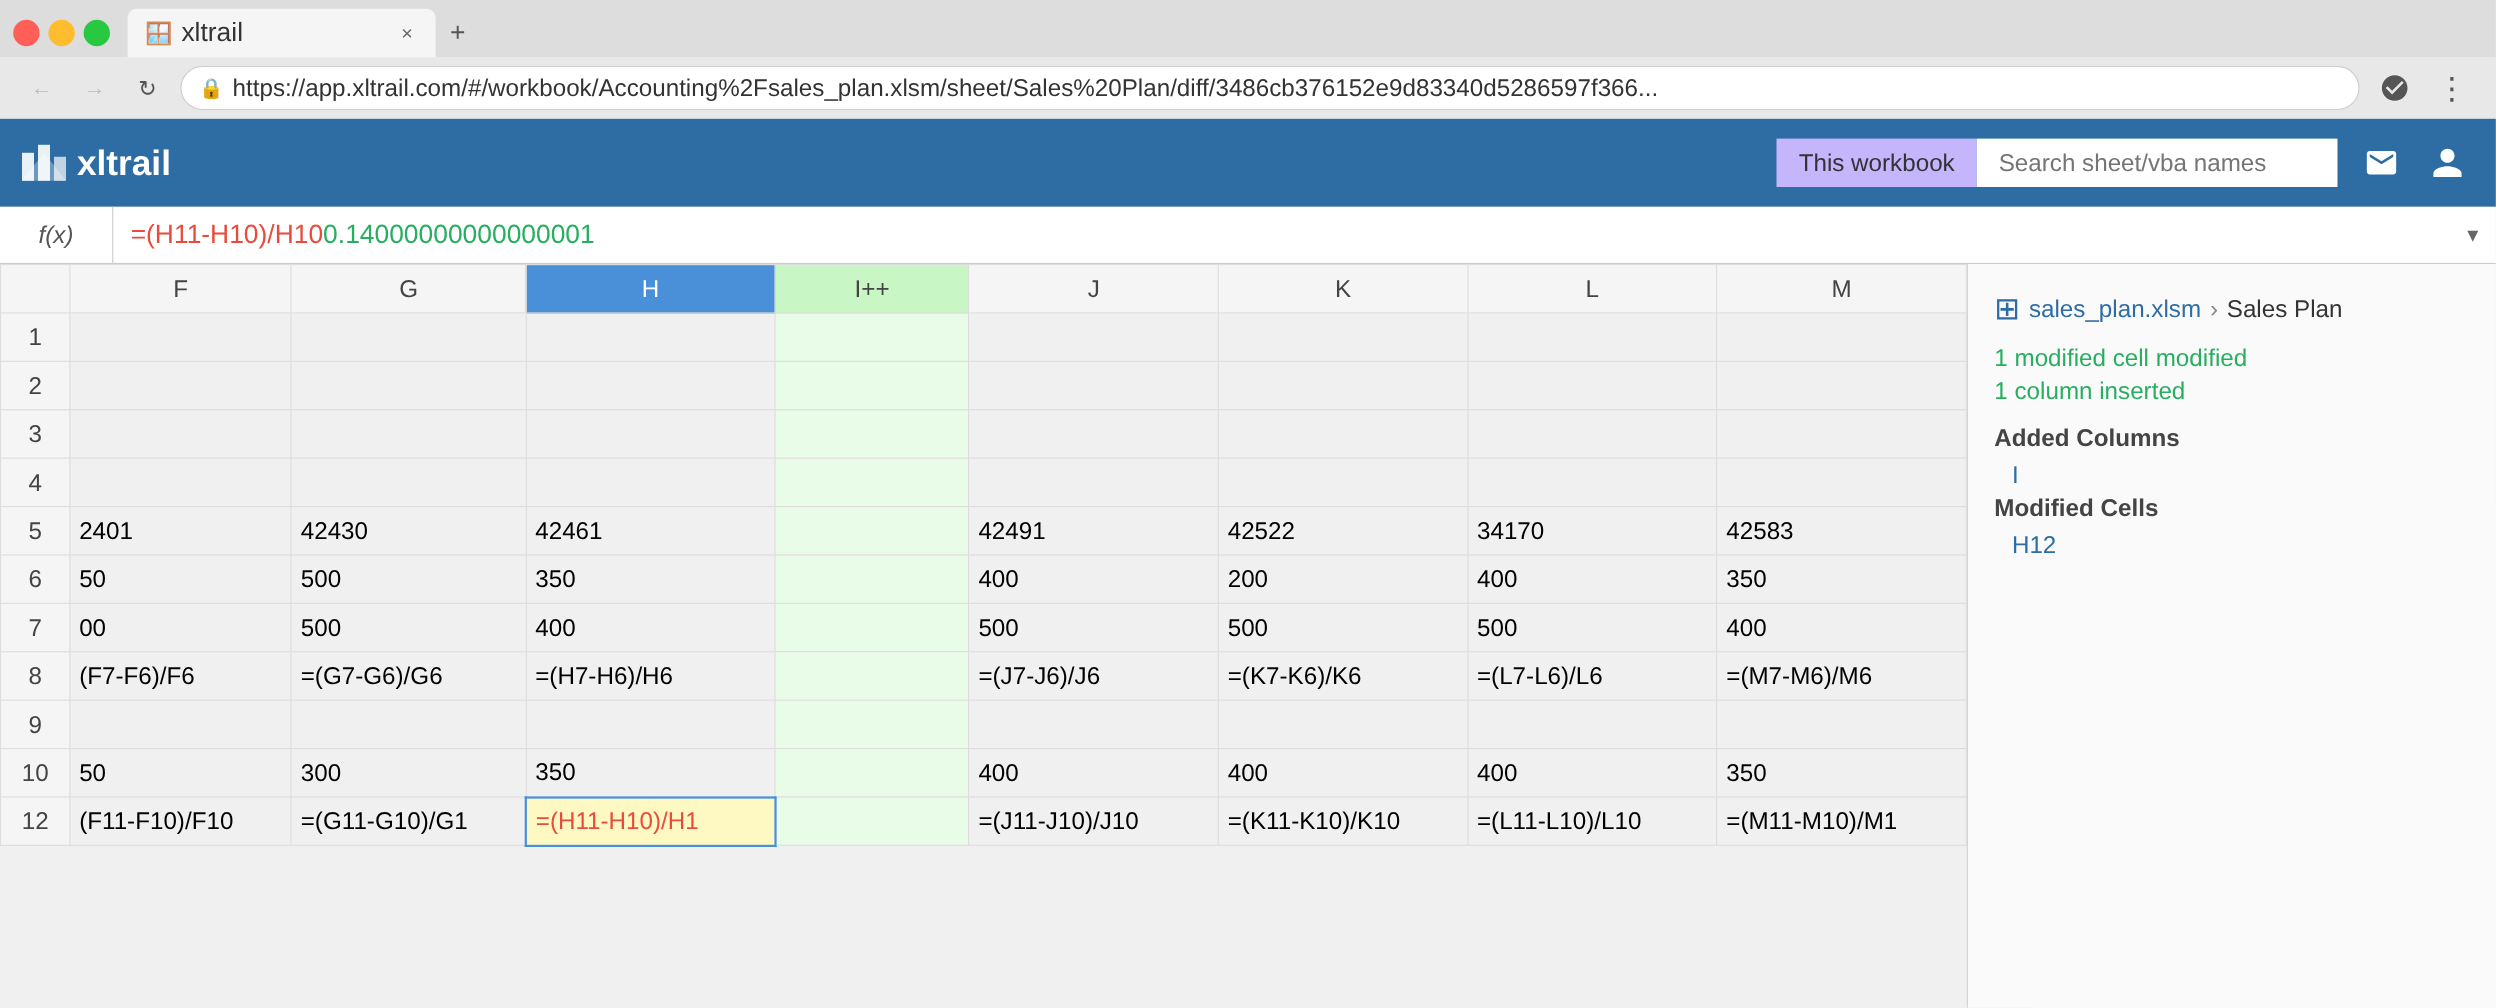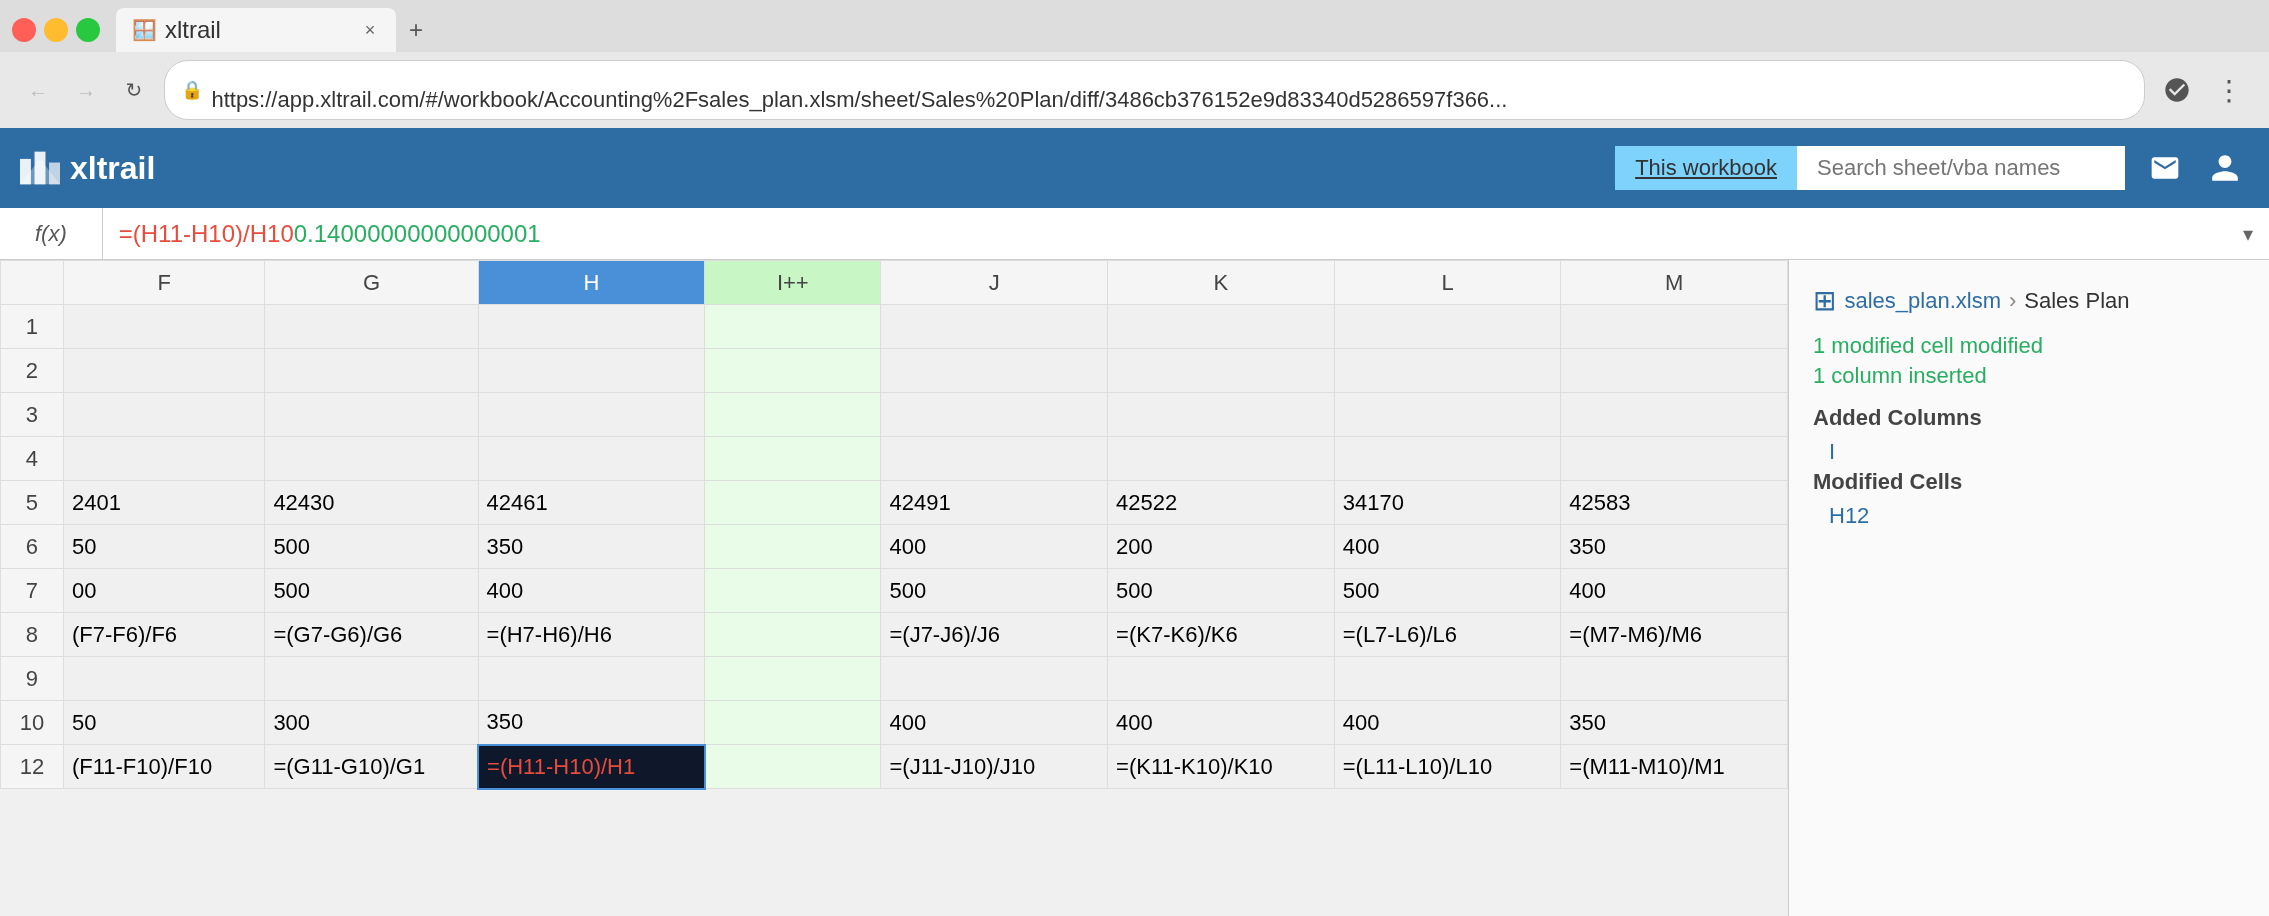--- a/index.html
+++ b/index.html
@@ -12,31 +12,31 @@
     .tl-green { background: #28c840; }
     .tab { display: flex; align-items: center; gap: 8px; padding: 8px 16px; background: #f5f5f5; border-radius: 8px 8px 0 0; font-size: 24px; color: #333; min-width: 280px; }
     .tab-icon { font-size: 20px; }
     .tab-close { margin-left: auto; width: 20px; height: 20px; display: flex; align-items: center; justify-content: center; border-radius: 50%; color: #666; font-size: 18px; }
     .new-tab-btn { width: 32px; height: 32px; display: flex; align-items: center; justify-content: center; font-size: 24px; color: #555; }
 
     .address-bar-row { display: flex; align-items: center; padding: 8px 20px; gap: 12px; background: #e8e8e8; }
     .nav-btn { width: 36px; height: 36px; display: flex; align-items: center; justify-content: center; color: #555; font-size: 20px; border-radius: 50%; cursor: pointer; }
     .nav-btn.disabled { color: #bbb; cursor: default; }
     .address-bar { flex: 1; display: flex; align-items: center; background: white; border-radius: 24px; padding: 6px 16px; gap: 8px; border: 1px solid #ccc; }
-    .address-bar-url { font-size: 22px; color: #333; overflow: hidden; text-overflow: ellipsis; white-space: nowrap; margin-top: 20px; }
+    .address-bar-url { font-size: 22px; color: #333; overflow: hidden; text-overflow: ellipsis; white-space: nowrap; }
     .lock-icon { color: #555; font-size: 18px; }
     .profile-icon-btn { width: 40px; height: 40px; display: flex; align-items: center; justify-content: center; font-size: 24px; }
     .more-btn { width: 40px; height: 40px; display: flex; align-items: center; justify-content: center; font-size: 24px; }
 
     
     .app-header { background: #2e6da4; display: flex; align-items: center; padding: 0 20px; height: 80px; }
     .xltrail-logo { display: flex; align-items: center; gap: 10px; color: white; font-size: 32px; font-weight: bold; margin-right: auto; }
     .logo-icon { width: 40px; height: 32px; display: flex; align-items: center; justify-content: center; }
     .search-section { display: flex; align-items: center; gap: 0; }
-    .search-workbook-btn { background: #7dd3fc; border: none; padding: 10px 20px; font-size: 22px; color: #333; cursor: pointer; height: 44px; display: flex; align-items: center; text-decoration: underline; }
+    .search-workbook-btn { background: #c4b5fd; border: none; padding: 10px 20px; font-size: 22px; color: #333; cursor: pointer; height: 44px; display: flex; align-items: center; }
     .search-names-input { background: white; border: none; padding: 10px 20px; font-size: 22px; color: #999; height: 44px; min-width: 320px; outline: none; }
     .header-icons { display: flex; gap: 12px; margin-left: 16px; }
     .header-icon-btn { width: 48px; height: 48px; display: flex; align-items: center; justify-content: center; border-radius: 50%; cursor: pointer; }
     .header-icon-btn svg { width: 32px; height: 32px; fill: white; }
 
     
     .formula-bar { display: flex; align-items: center; background: white; border-bottom: 1px solid #ccc; padding: 0; height: 52px; }
     .formula-label { padding: 0 35px; font-size: 22px; color: #555; font-style: italic; border-right: 1px solid #ccc; height: 100%; display: flex; align-items: center; min-width: 80px; }
     .formula-content { display: flex; align-items: flex-end; padding: 0 16px; font-size: 24px; flex: 1; }
     .formula-red { color: #e74c3c; }
@@ -291,21 +291,21 @@
           <td class="cell col-k">400</td>
           <td class="cell col-l">400</td>
           <td class="cell col-m">350</td>
         </tr>
 
 
         <tr>
           <td class="row-num">12</td>
           <td class="cell col-f">(F11-F10)/F10</td>
           <td class="cell col-g">=(G11-G10)/G1</td>
-          <td class="cell col-h modified" style="background:#0f172a; border:2px solid #4a90d9; color:#e74c3c;">=(H11-H10)/H1</td>
+          <td class="cell col-h modified" style="background:#fef9c3; border:2px solid #4a90d9; color:#e74c3c;">=(H11-H10)/H1</td>
           <td class="cell col-i inserted-col"></td>
           <td class="cell col-j">=(J11-J10)/J10</td>
           <td class="cell col-k">=(K11-K10)/K10</td>
           <td class="cell col-l">=(L11-L10)/L10</td>
           <td class="cell col-m">=(M11-M10)/M1</td>
         </tr>
       </tbody>
     </table>
   </div>
 

